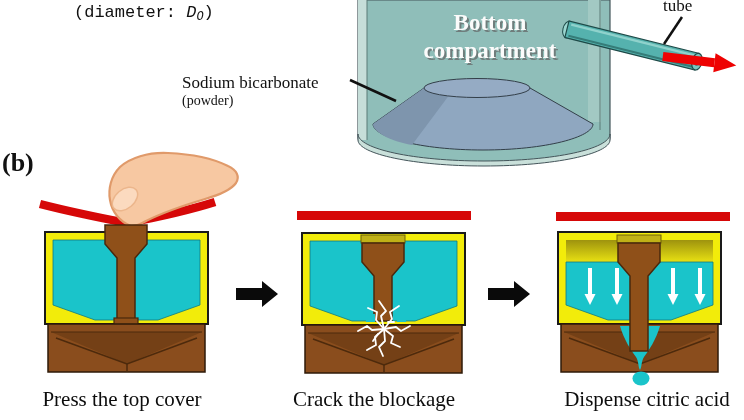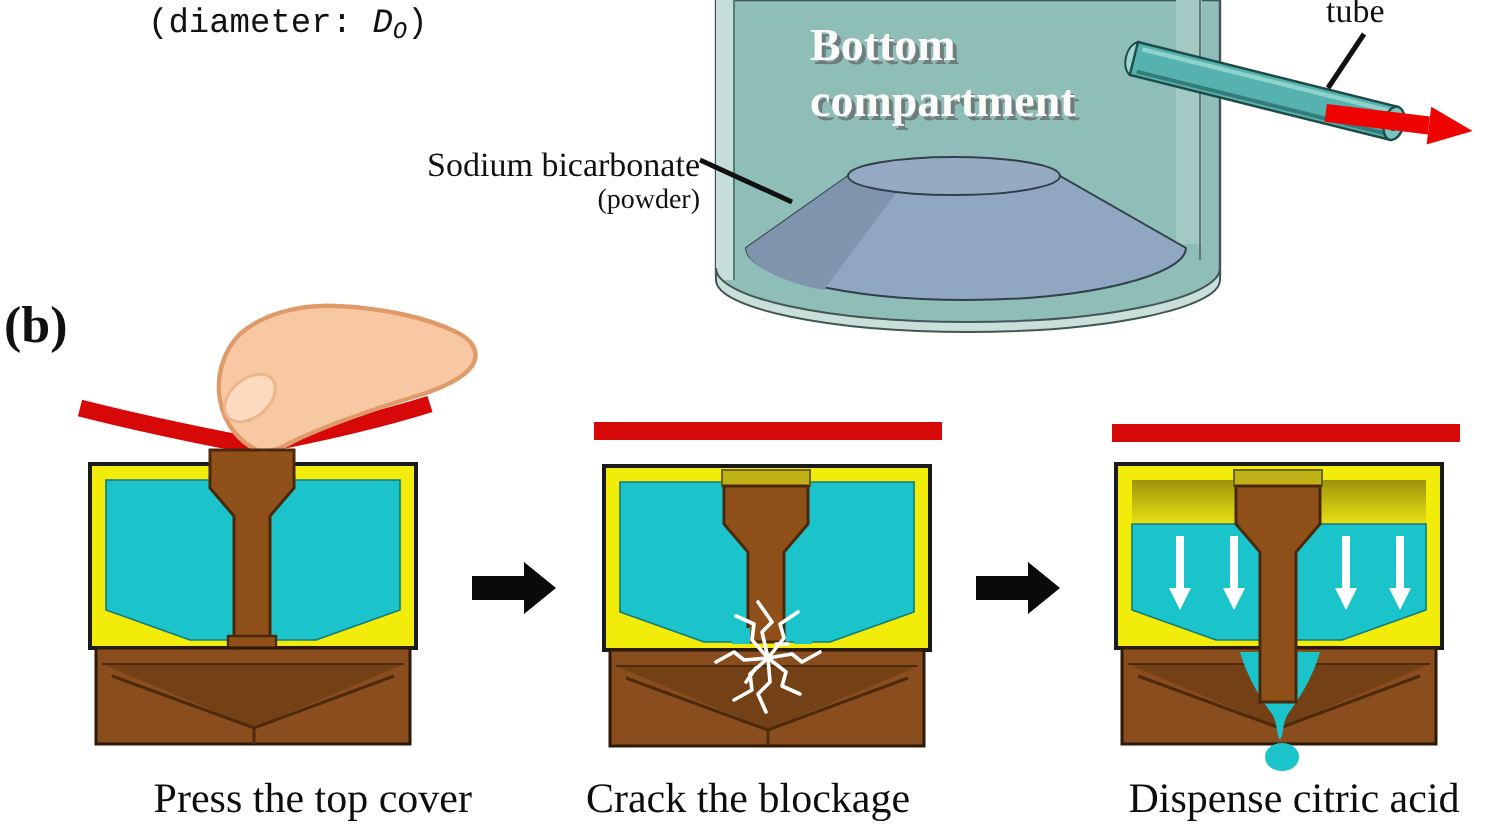--- a/index.html
+++ b/index.html
@@ -2,30 +2,30 @@
 <html><head>
 <meta charset="utf-8">
 <style>
   html,body{margin:0;padding:0;background:#fff;}
   .stage{position:relative;width:744px;height:420px;background:#ffffff;overflow:hidden;
          font-family:"Liberation Serif","DejaVu Serif",serif;color:#111;}
   .lbl{position:absolute;white-space:nowrap;}
   .ital{font-style:italic;}
   .sub{font-size:70%;vertical-align:-22%;}
   #diameter-label{left:74px;top:3px;font-size:17px;font-family:Liberation Mono, monospace;}
-  #vessel-label{left:405px;top:9px;width:170px;font-size:23px;font-weight:bold;
+  #vessel-label{left:405px;top:9px;width:170px;text-align:center;font-size:23px;font-weight:bold;
                 color:#fbfbfb;line-height:1.23;text-shadow:2px 2px 0 #6f7d7c;white-space:normal;}
-  #powder-label{left:182px;top:73px;width:168px;text-align:right;white-space:normal;line-height:1.15;}
+  #powder-label{left:182px;top:73px;width:168px;text-align:left;white-space:normal;line-height:1.15;}
   #powder-line1{font-size:17px;}
   #powder-line2{font-size:14px;}
   #tube-label{left:663px;top:-4px;font-size:17px;}
   #gas-label{left:660px;top:65px;font-size:18px;color:#ee0202;}
   #b-label{left:2px;top:148px;font-size:26px;font-weight:bold;}
   .caption{position:absolute;top:387px;width:200px;text-align:center;font-size:21px;color:#0d0d0d;}
-  #caption-0{left:36px;text-align:right;}
+  #caption-0{left:22px;}
   #caption-1{left:274px;}
   #caption-2{left:544px;width:206px;}
   svg{position:absolute;}
 </style>
 </head>
 <body>
 
 <div class="stage">
 
   <svg style="left:330px;top:0;" width="414" height="170" viewBox="330 0 414 170">

